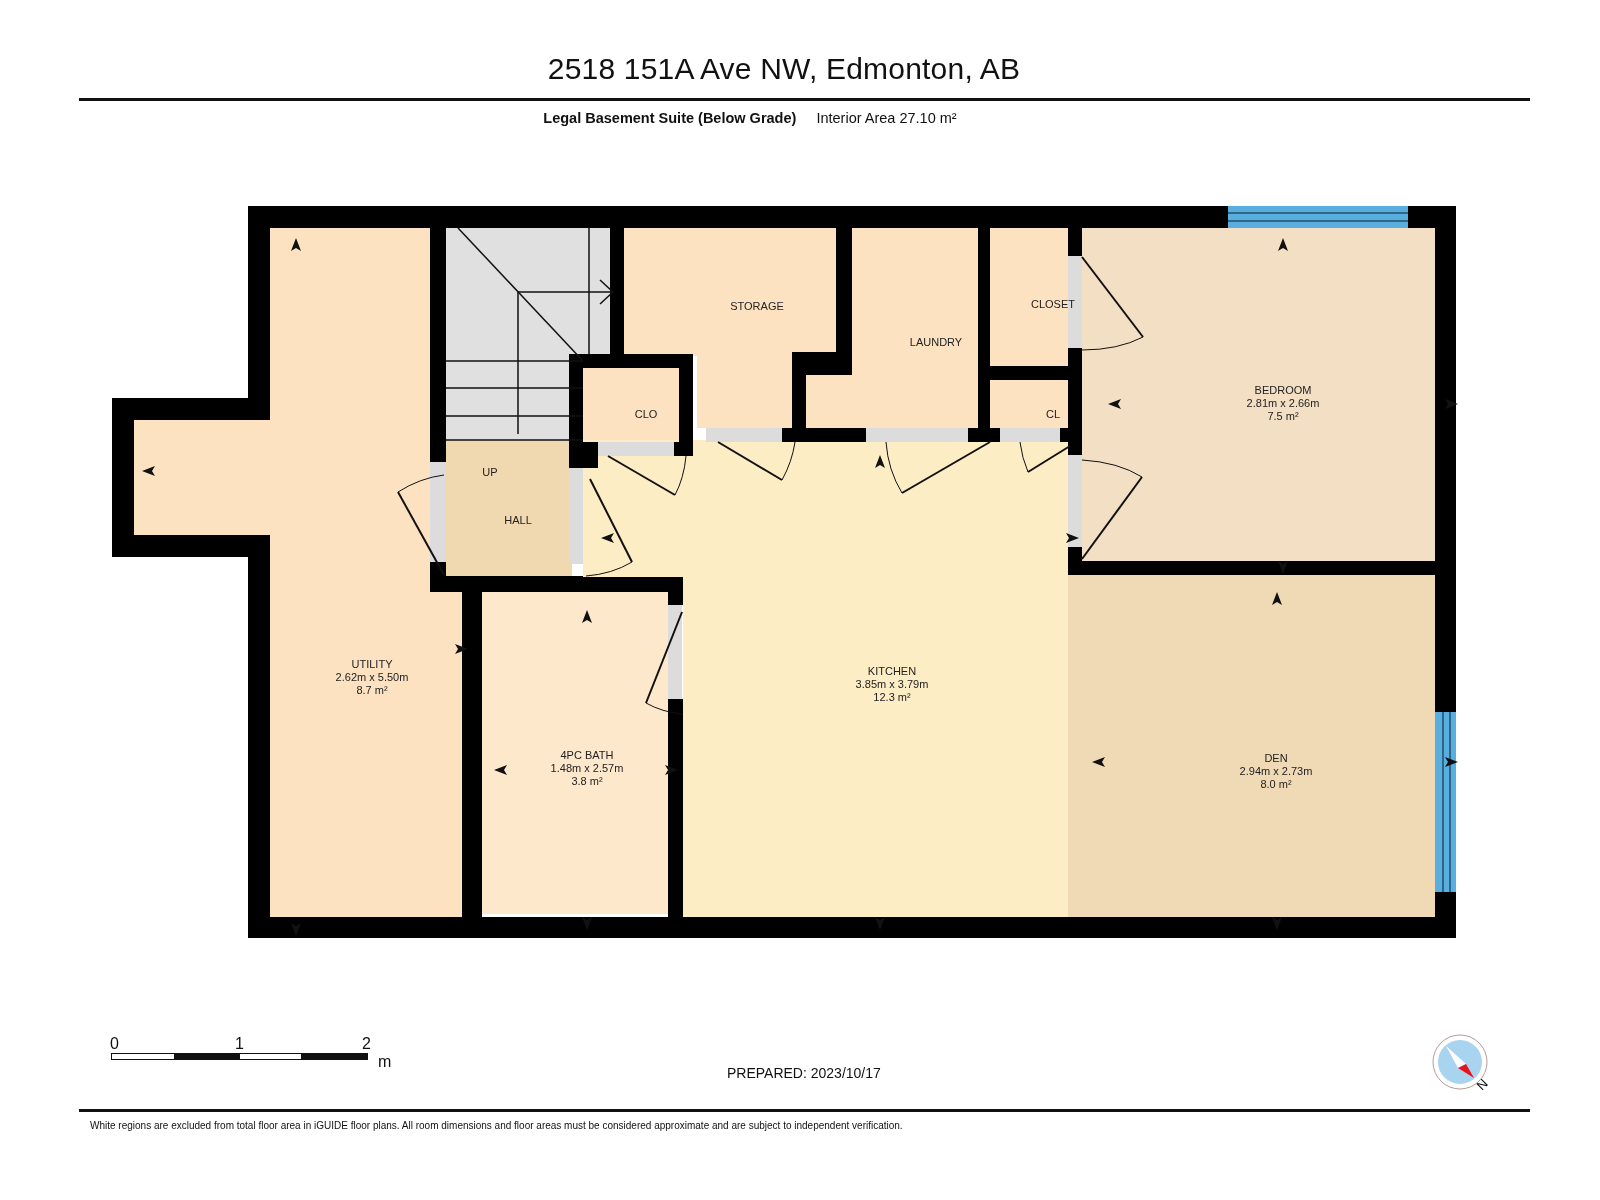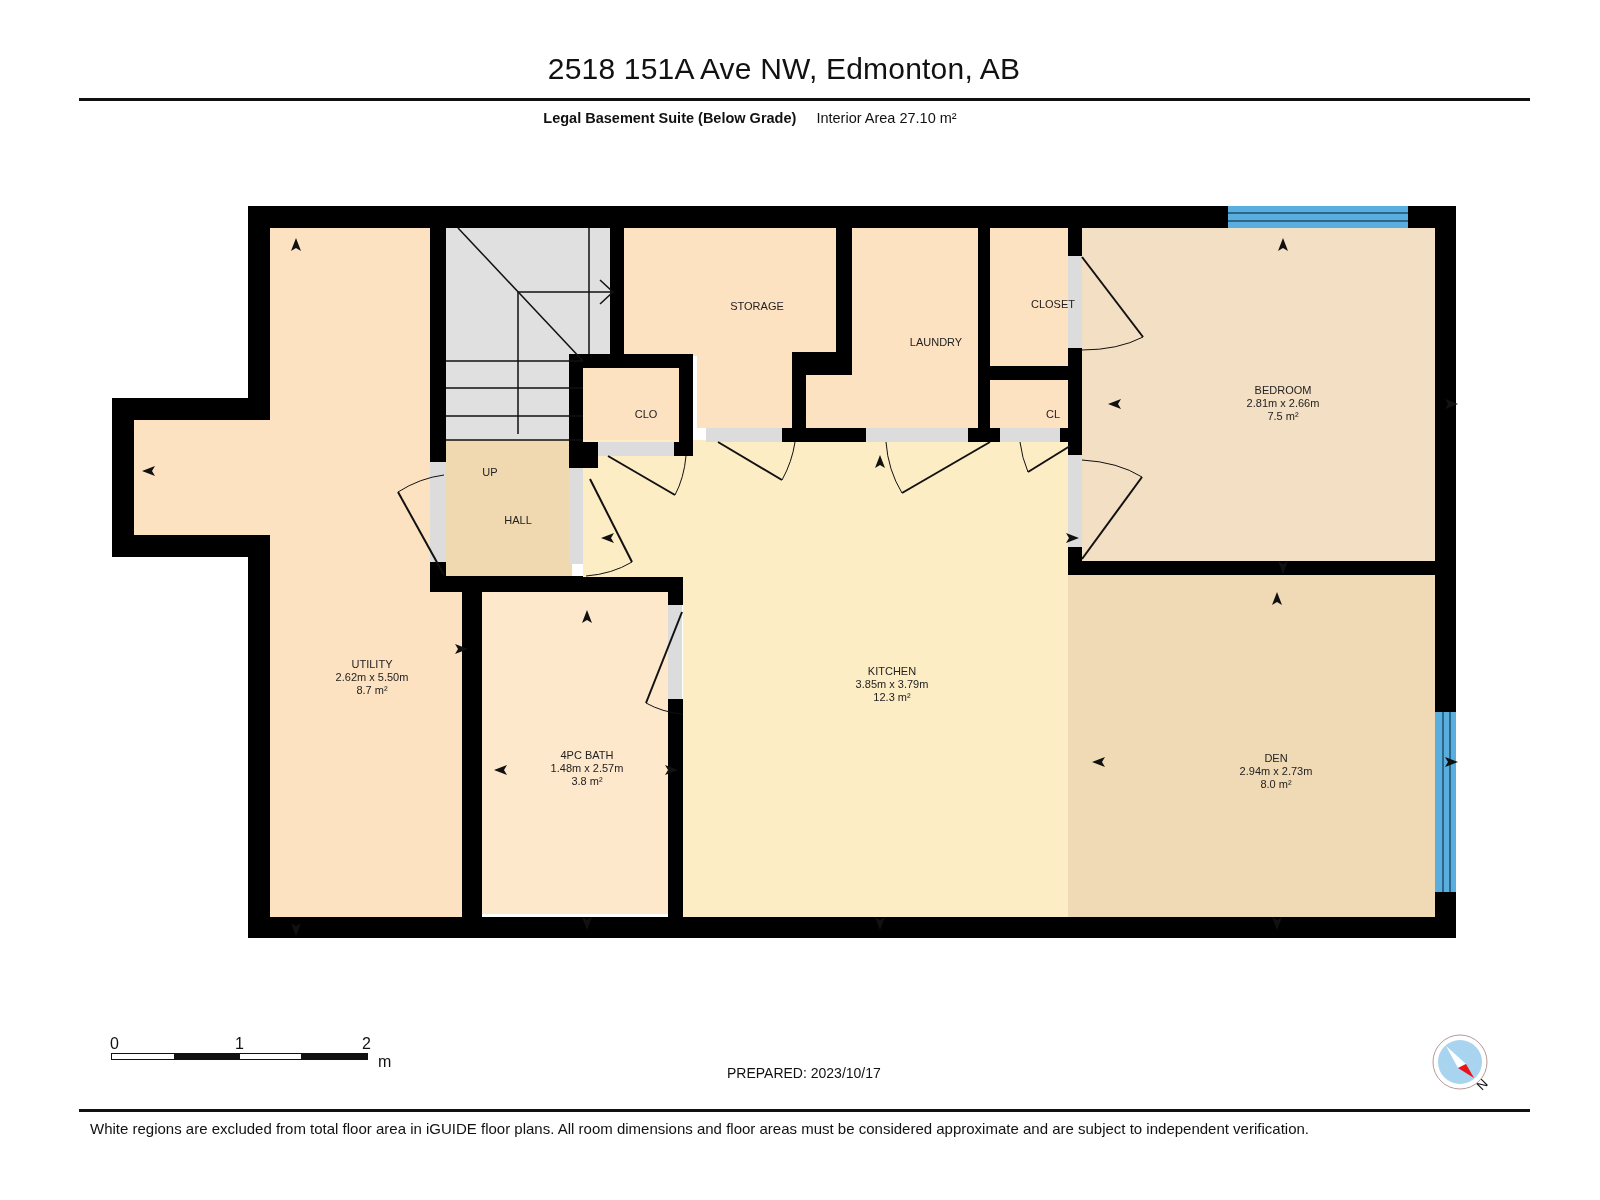--- a/index.html
+++ b/index.html
@@ -9,21 +9,21 @@
     .subtitle { position:absolute; left:0; top:110px; width:1500px; text-align:center; font-size:14.5px; }
     .subtitle .b { font-weight:bold; margin-right:16px; }
     svg.plan { position:absolute; left:0; top:0; }
     .room-label { font-family:"Liberation Sans", sans-serif; font-size:11px; fill:#222; text-anchor:middle; }
     .scale { position:absolute; left:108px; top:1035px; }
     .scale .ticks span { position:absolute; top:0; font-size:16px; }
     .scale .bar { position:absolute; top:18px; height:7px; border:1px solid #111; box-sizing:border-box; }
     .scale .unit { position:absolute; left:270px; top:18px; font-size:16px; }
     .prepared { position:absolute; left:727px; top:1043px; font-size:14px;margin-top:22px; }
     .compass { position:absolute; left:1432px; top:1034px; }
-    .disclaimer { position:absolute; left:90px; top:1120px; font-size:15px; white-space:nowrap; }
+    .disclaimer { position:absolute; left:90px; top:1120px; font-size:10px; white-space:nowrap; }
   </style>
 </head>
 <body>
 
 <div class="title">2518 151A Ave NW, Edmonton, AB</div>
 <div class="rule" style="top:98px;"></div>
 <div class="subtitle">
   <span class="b">Legal Basement Suite (Below Grade)</span>
   <span>Interior Area 27.10 m²</span>
 </div>

